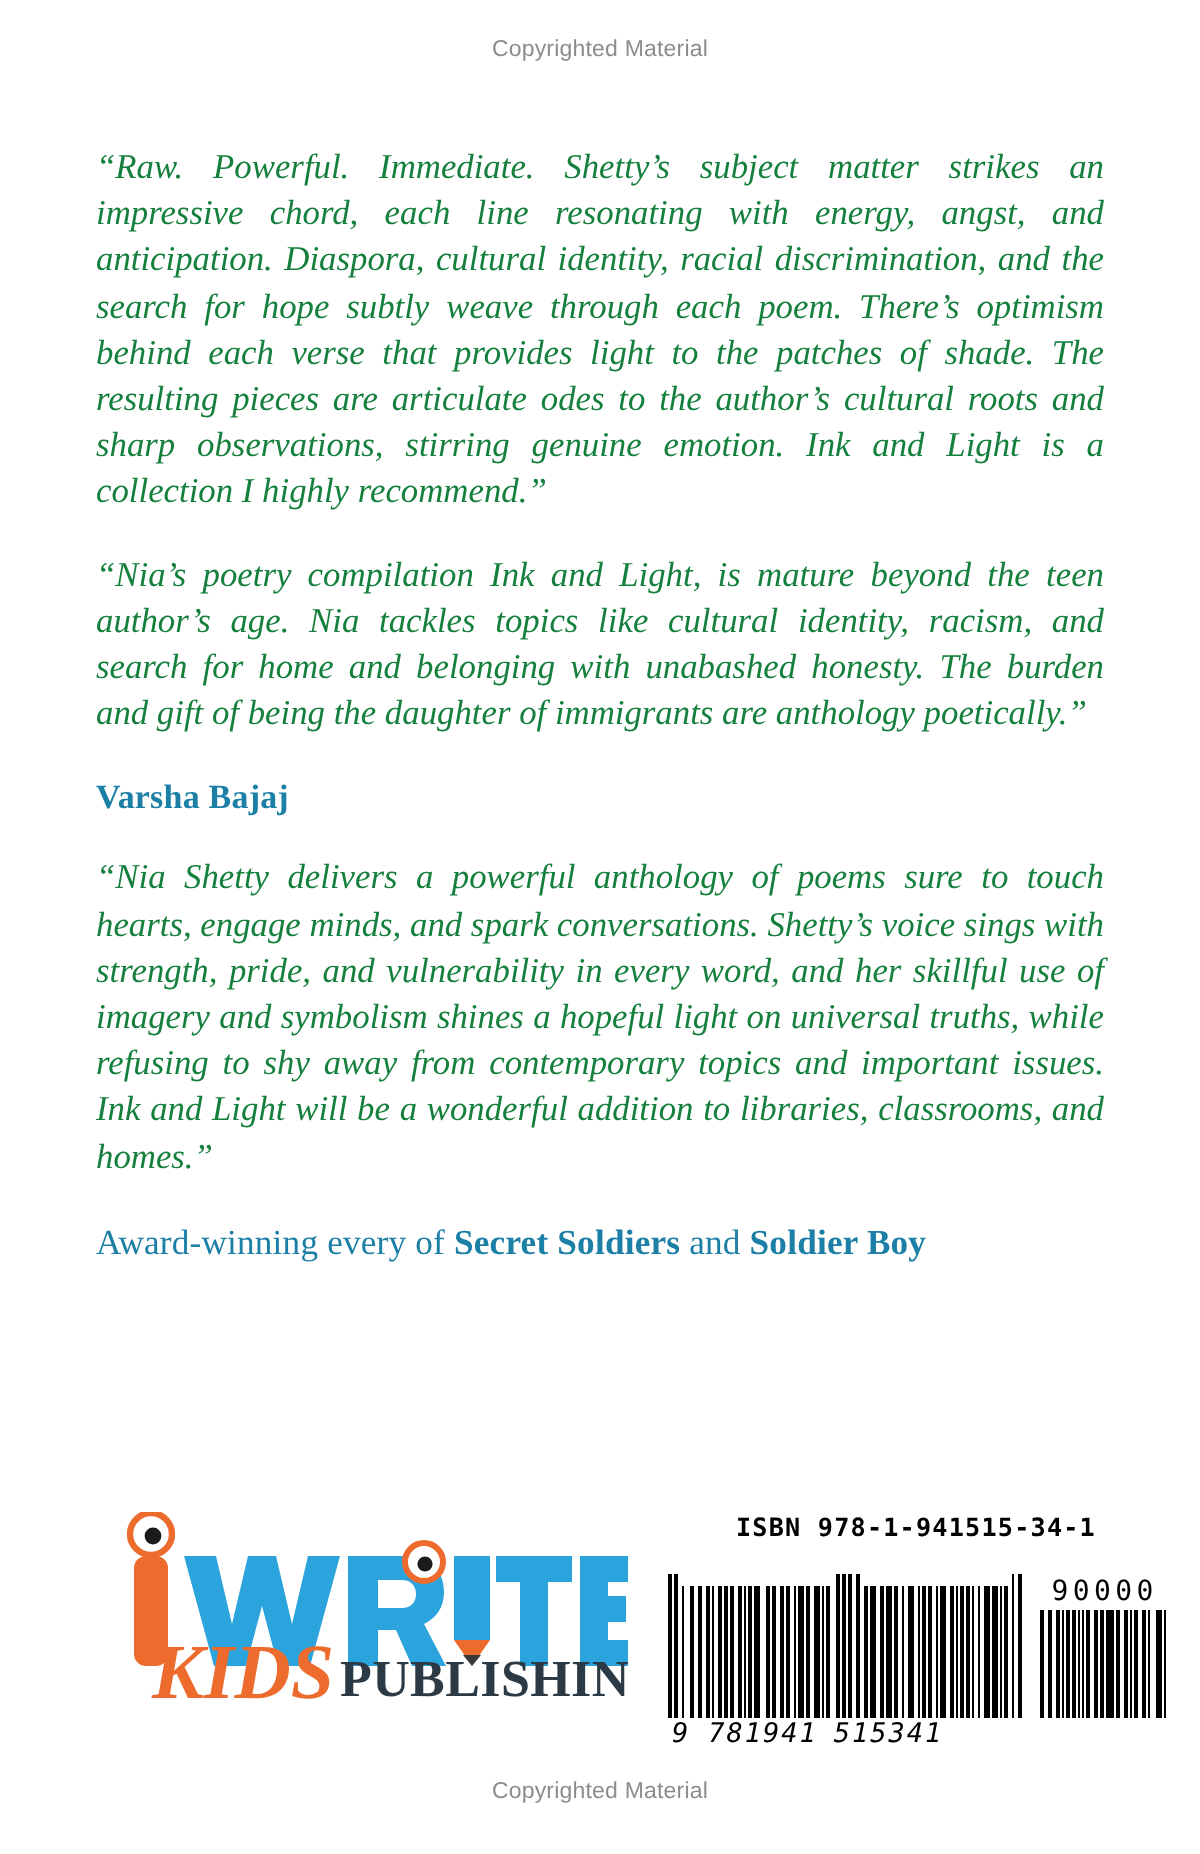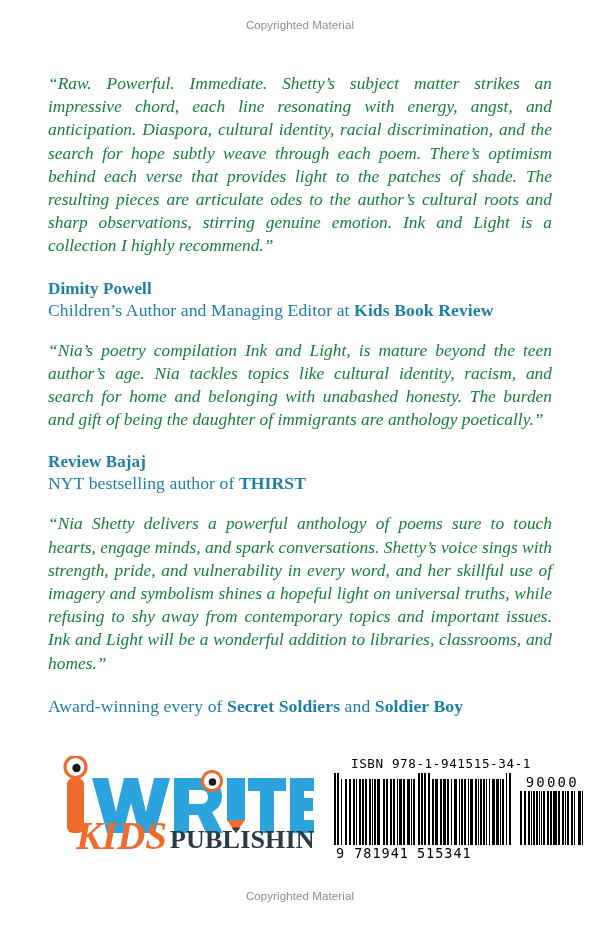--- a/index.html
+++ b/index.html
@@ -93,23 +93,24 @@
     width: 222px;
     background: #ffffff;
     padding: 3px 4px 2px 4px;
     box-sizing: border-box;
   }
   .isbn-text {
     font-family: "DejaVu Sans Mono", monospace;
     font-size: 12.6px;
     letter-spacing: 0.6px;
     color: #000;
-    text-align: center;
+    text-align: right;
     white-space: nowrap;
-    margin-bottom: 2px;
+    margin-bottom: 16px;
+    font-weight: bold;
   }
   .bars-row {
     display: flex;
     align-items: flex-end;
     justify-content: flex-start;
     height: 72px;
   }
   .bars-main { height: 72px; display: flex; align-items: flex-end; }
   .bars-addon-wrap {
     margin-left: 9px;
@@ -129,44 +130,40 @@
   .bars-addon { height: 54px; display: flex; align-items: flex-end; }
   .bar { background: #000; }
   .ean-digits {
     font-family: "DejaVu Sans Mono", monospace;
     font-size: 13.5px;
     color: #000;
     letter-spacing: 1px;
     margin-top: 0px;
     padding-left: 2px;
     white-space: nowrap;
+    font-style: italic;
   }
   .ean-digits .grp { display: inline-block; }
   .ean-digits .sp1 { display: inline-block; width: 9px; }
   .ean-digits .sp2 { display: inline-block; width: 8px; }
 </style>
 </head>
 <body>
 
 <div class="watermark watermark-top">Copyrighted Material</div>
 
 <div class="content">
 
   <p class="blurb">“Raw. Powerful. Immediate. Shetty’s subject matter strikes an impressive chord, each line resonating with energy, angst, and anticipation. Diaspora, cultural identity, racial discrimination, and the search for hope subtly weave through each poem. There’s optimism behind each verse that provides light to the patches of shade. The resulting pieces are articulate odes to the author’s cultural roots and sharp observations, stirring genuine emotion. Ink and Light is a collection I highly recommend.”</p>
-  <div class="attrib">
-    <div class="attrib-name">Dimity Powell</div>
-    <div class="attrib-role"><span>Children’s Author and Managing Editor at </span><b>Kids Book Review</b></div>
-  </div>
 
   <div class="gap-1"></div>
 
   <p class="blurb">“Nia’s poetry compilation Ink and Light, is mature beyond the teen author’s age. Nia tackles topics like cultural identity, racism, and search for home and belonging with unabashed honesty. The burden and gift of being the daughter of immigrants are anthology poetically.”</p>
   <div class="attrib">
-    <div class="attrib-name">Review Bajaj</div>
-    <div class="attrib-role"><span>NYT bestselling author of </span><b>THIRST</b></div>
+    <div class="attrib-name">Varsha Bajaj</div>
   </div>
 
   <div class="gap-2"></div>
 
   <p class="blurb">“Nia Shetty delivers a powerful anthology of poems sure to touch hearts, engage minds, and spark conversations. Shetty’s voice sings with strength, pride, and vulnerability in every word, and her skillful use of imagery and symbolism shines a hopeful light on universal truths, while refusing to shy away from contemporary topics and important issues. Ink and Light will be a wonderful addition to libraries, classrooms, and homes.”</p>
   <div class="attrib">
     <div class="attrib-role"><span>Award-winning every of </span><b>Secret Soldiers</b><span> and </span><b>Soldier Boy</b></div>
   </div>
 
 </div>

